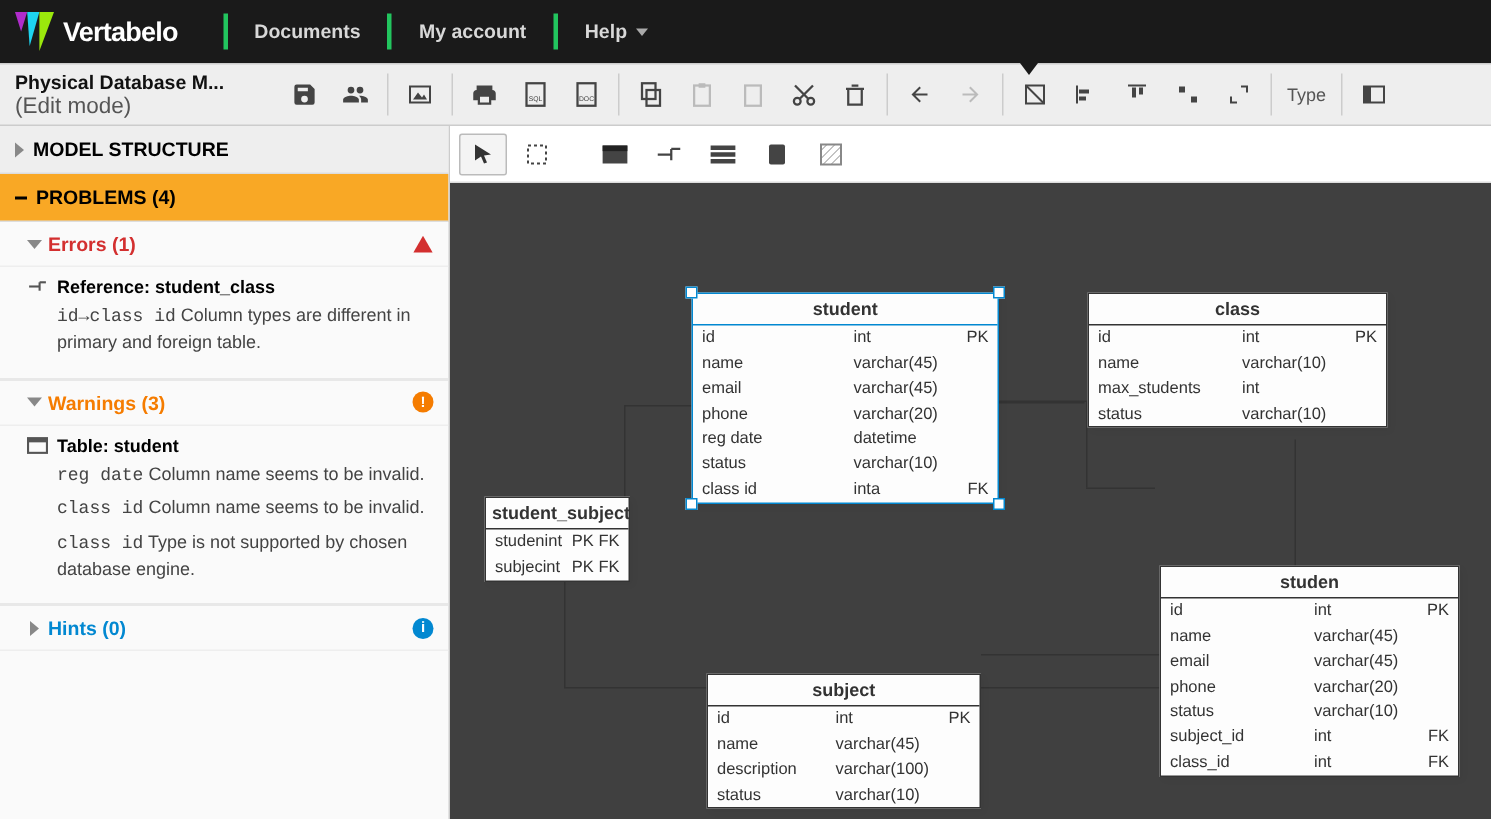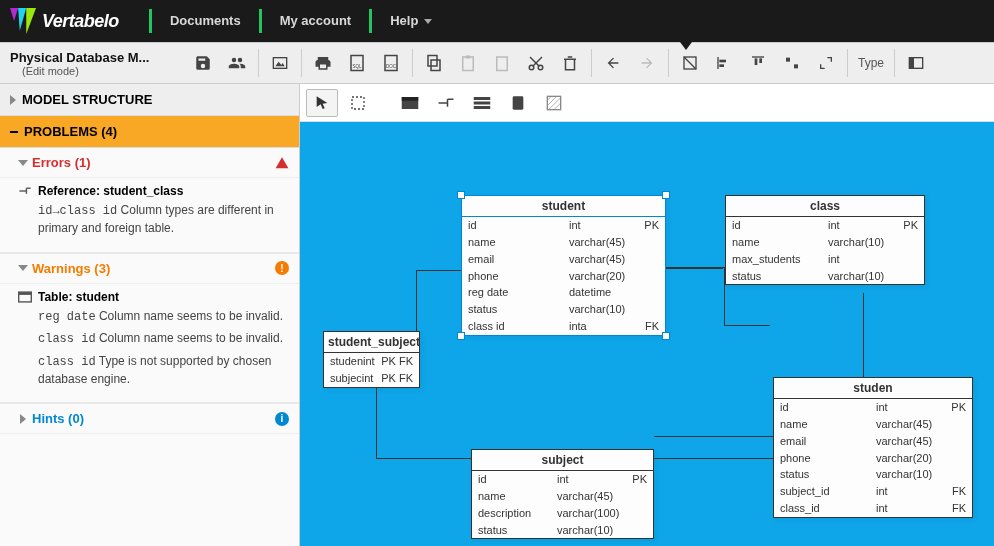--- a/index.html
+++ b/index.html
@@ -2,39 +2,39 @@
 <html><head>
 <meta charset="utf-8">
 <style>
   * { box-sizing: border-box; margin: 0; padding: 0; }
   body { font-family: Arial, Helvetica, sans-serif; font-size: 12px; color: #333; width: 994px; height: 546px; overflow: hidden; background: #fff; }
 
   
   .topnav { height: 42px; background: #1a1a1a; display: flex; align-items: center; padding: 0 10px; color: #ccc; }
   .logo { display: flex; align-items: center; gap: 6px; margin-right: 30px; }
   .logo-mark { width: 26px; height: 26px; }
-  .logo-text { color: #fff; font-size: 18px; font-weight: bold; letter-spacing: -0.5px; font-style: italic; }
+  .logo-text { color: #fff; font-size: 18px; font-weight: bold; letter-spacing: -0.5px; }
   .nav-item { padding: 0 18px; font-size: 13px; font-weight: bold; color: #d8d8d8; border-left: 3px solid #22c55e; height: 24px; line-height: 24px; cursor: pointer; display: flex; align-items: center; gap: 6px; }
   .caret-down { width: 0; height: 0; border-left: 4px solid transparent; border-right: 4px solid transparent; border-top: 5px solid #aaa; }
 
   
   .toolbar { height: 42px; background: #eee; border-top: 1px solid #ccc; border-bottom: 1px solid #ccc; display: flex; align-items: center; padding: 0 6px; position: relative; }
   .doc-title-wrap { width: 180px; padding: 2px 4px; }
   .doc-title { font-size: 13px; font-weight: bold; color: #111; }
-  .doc-mode { font-size: 11px; color: #555; margin-left: 12px; }
+  .doc-mode { font-size: 15px; color: #555; }
   .tb-btn { width: 34px; height: 32px; display: flex; align-items: center; justify-content: center; cursor: pointer; color: #444; }
   .tb-btn.disabled { color: #bbb; cursor: default; }
   .tb-sep { width: 1px; height: 28px; background: #ccc; margin: 0 4px; }
   .tb-label { font-size: 12px; color: #555; padding: 0 6px; }
   .marker-down { position: absolute; top: -1px; left: 680px; width: 0; height: 0; border-left: 6px solid transparent; border-right: 6px solid transparent; border-top: 8px solid #1a1a1a; }
 
   
   .main { display: flex; height: calc(546px - 84px); }
   .sidebar { width: 300px; background: #fafafa; border-right: 1px solid #ccc; overflow: hidden; }
-  .canvas-wrap { flex: 1; position: relative; background: #0ea5e9; }
+  .canvas-wrap { flex: 1; position: relative; background: #404040; }
 
   
   .panel-hd { height: 32px; display: flex; align-items: center; padding: 0 10px; font-weight: bold; font-size: 13px; border-bottom: 1px solid #ddd; cursor: pointer; gap: 6px; }
   .panel-hd.model { background: #eee; color: #000; }
   .panel-hd.problems { background: #f9a825; color: #000; }
   .sub-hd { height: 30px; display: flex; align-items: center; padding: 0 10px 0 20px; border-bottom: 1px solid #eee; font-size: 13px; cursor: pointer; justify-content: space-between; }
   .sub-hd .txt { display: flex; align-items: center; gap: 6px; }
   .sub-hd.errors { color: #d32f2f; font-weight: bold; }
   .sub-hd.warnings { color: #f57c00; font-weight: bold; }
   .sub-hd.hints { color: #0288d1; font-weight: bold; }

